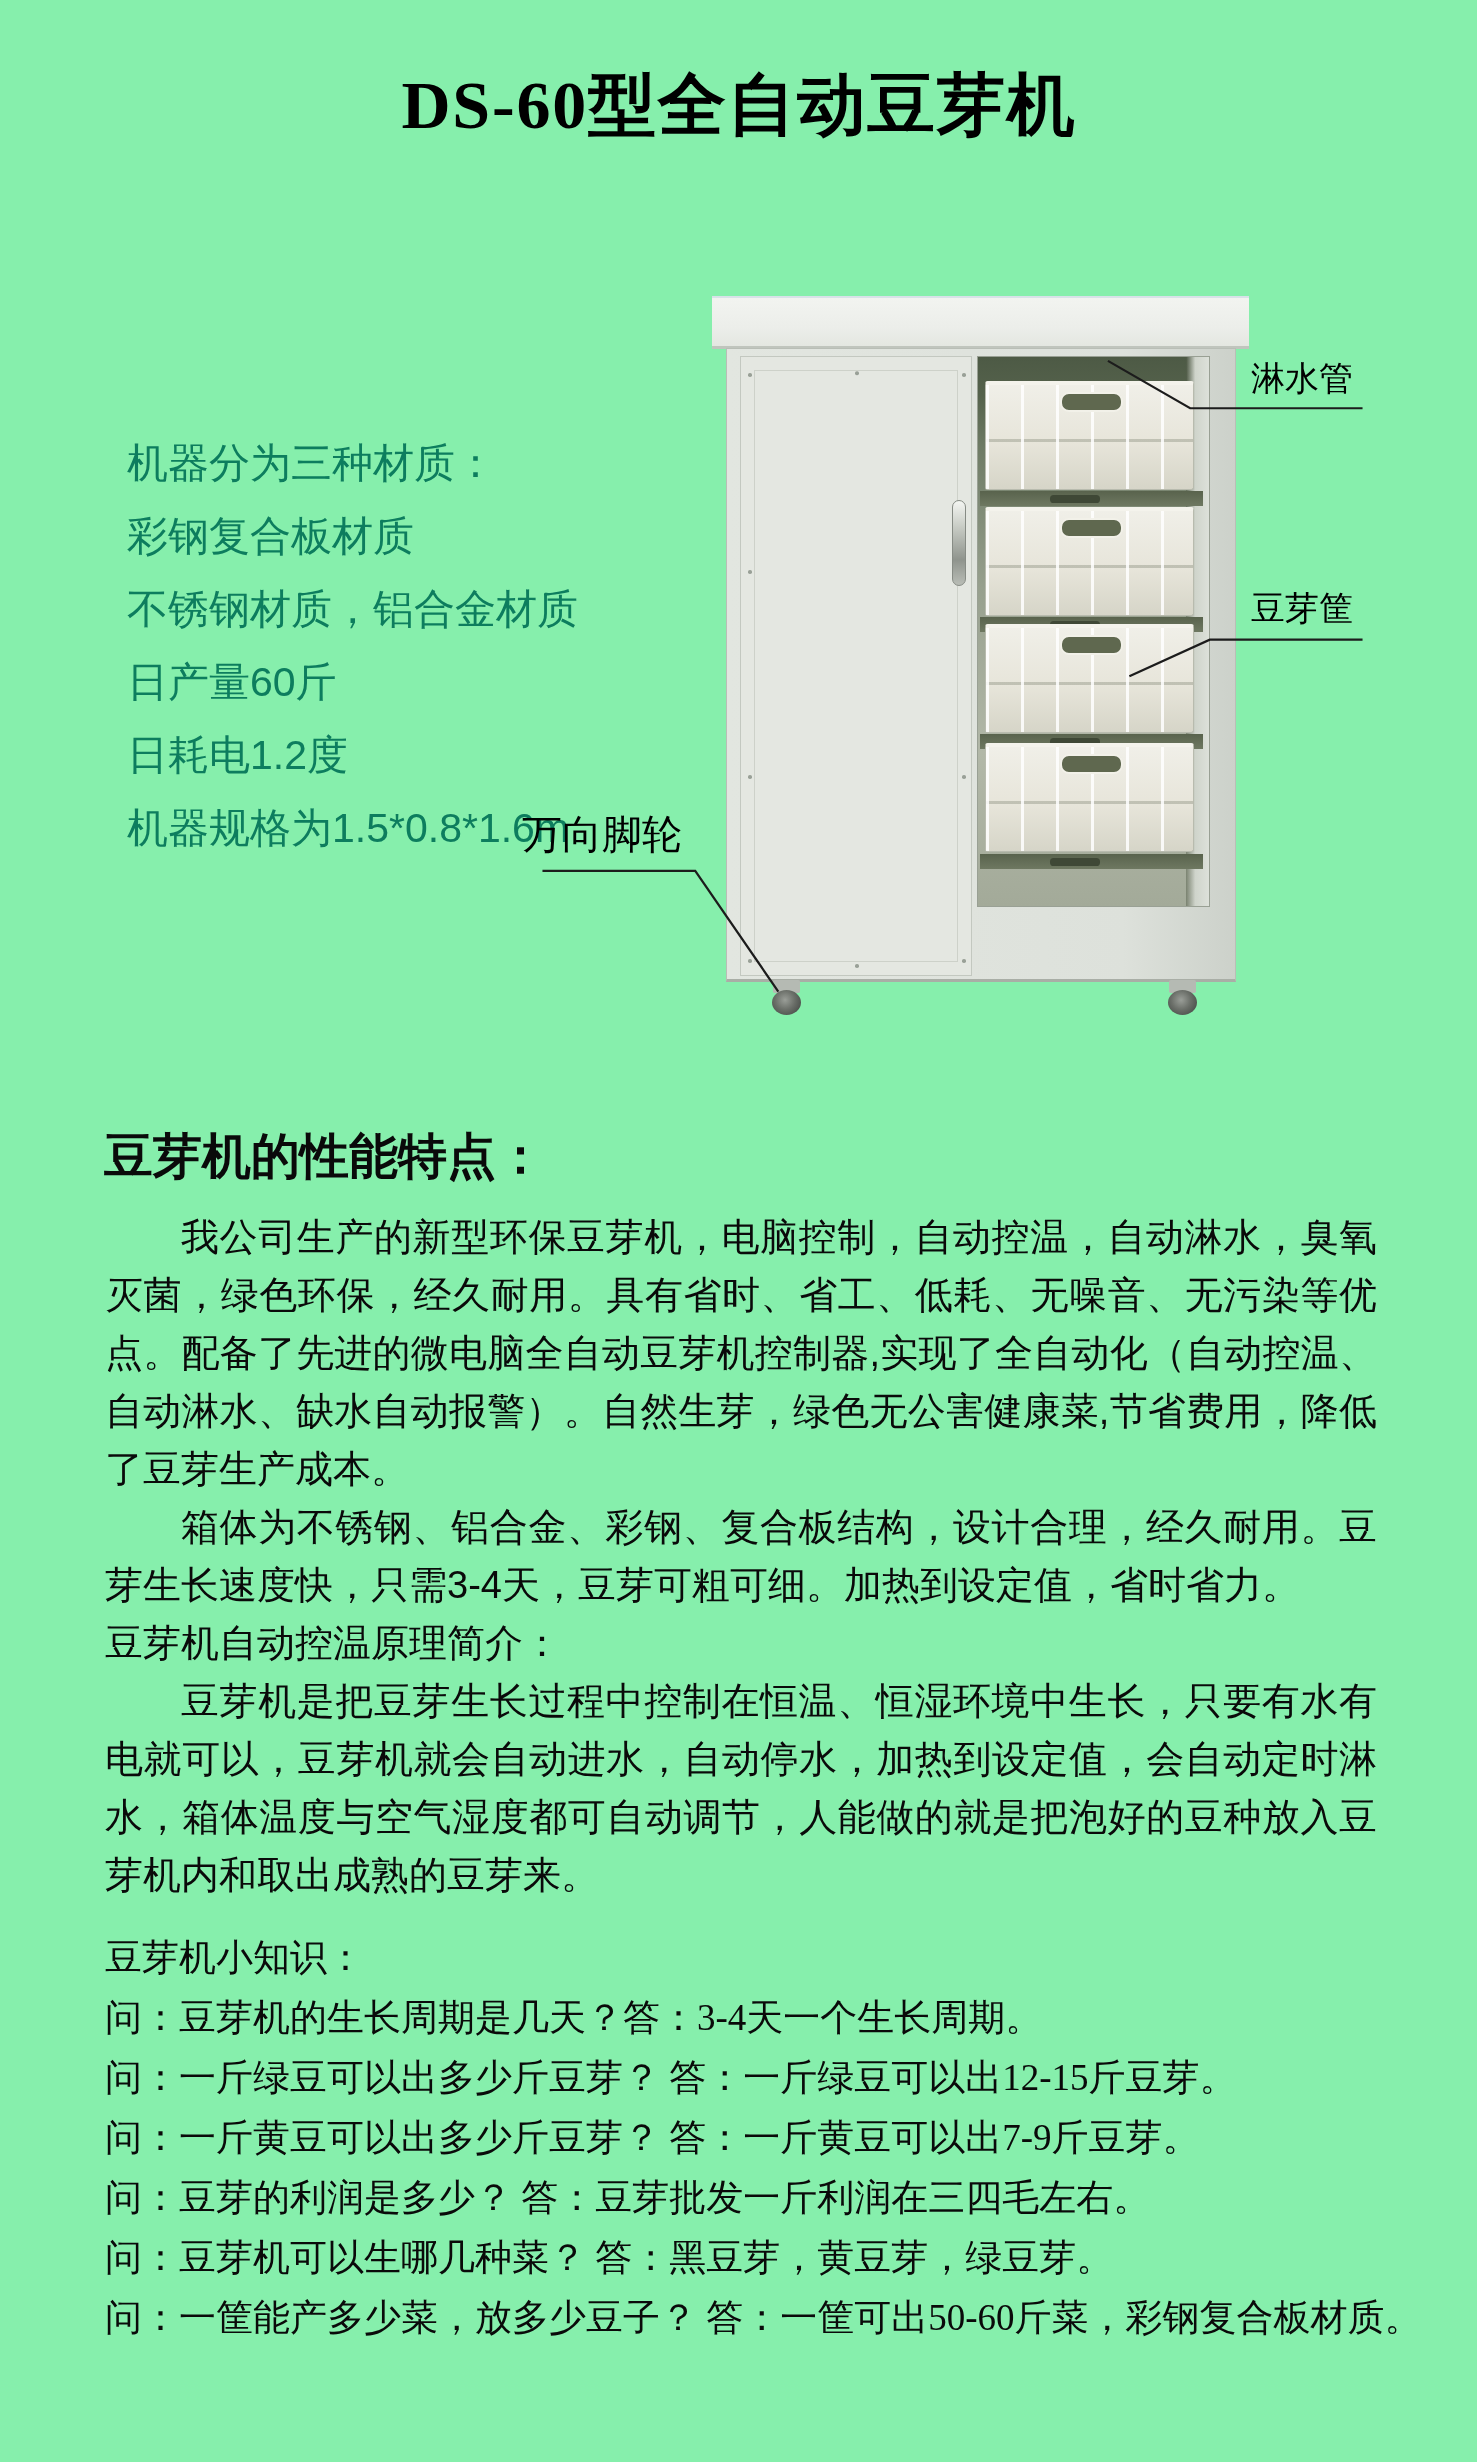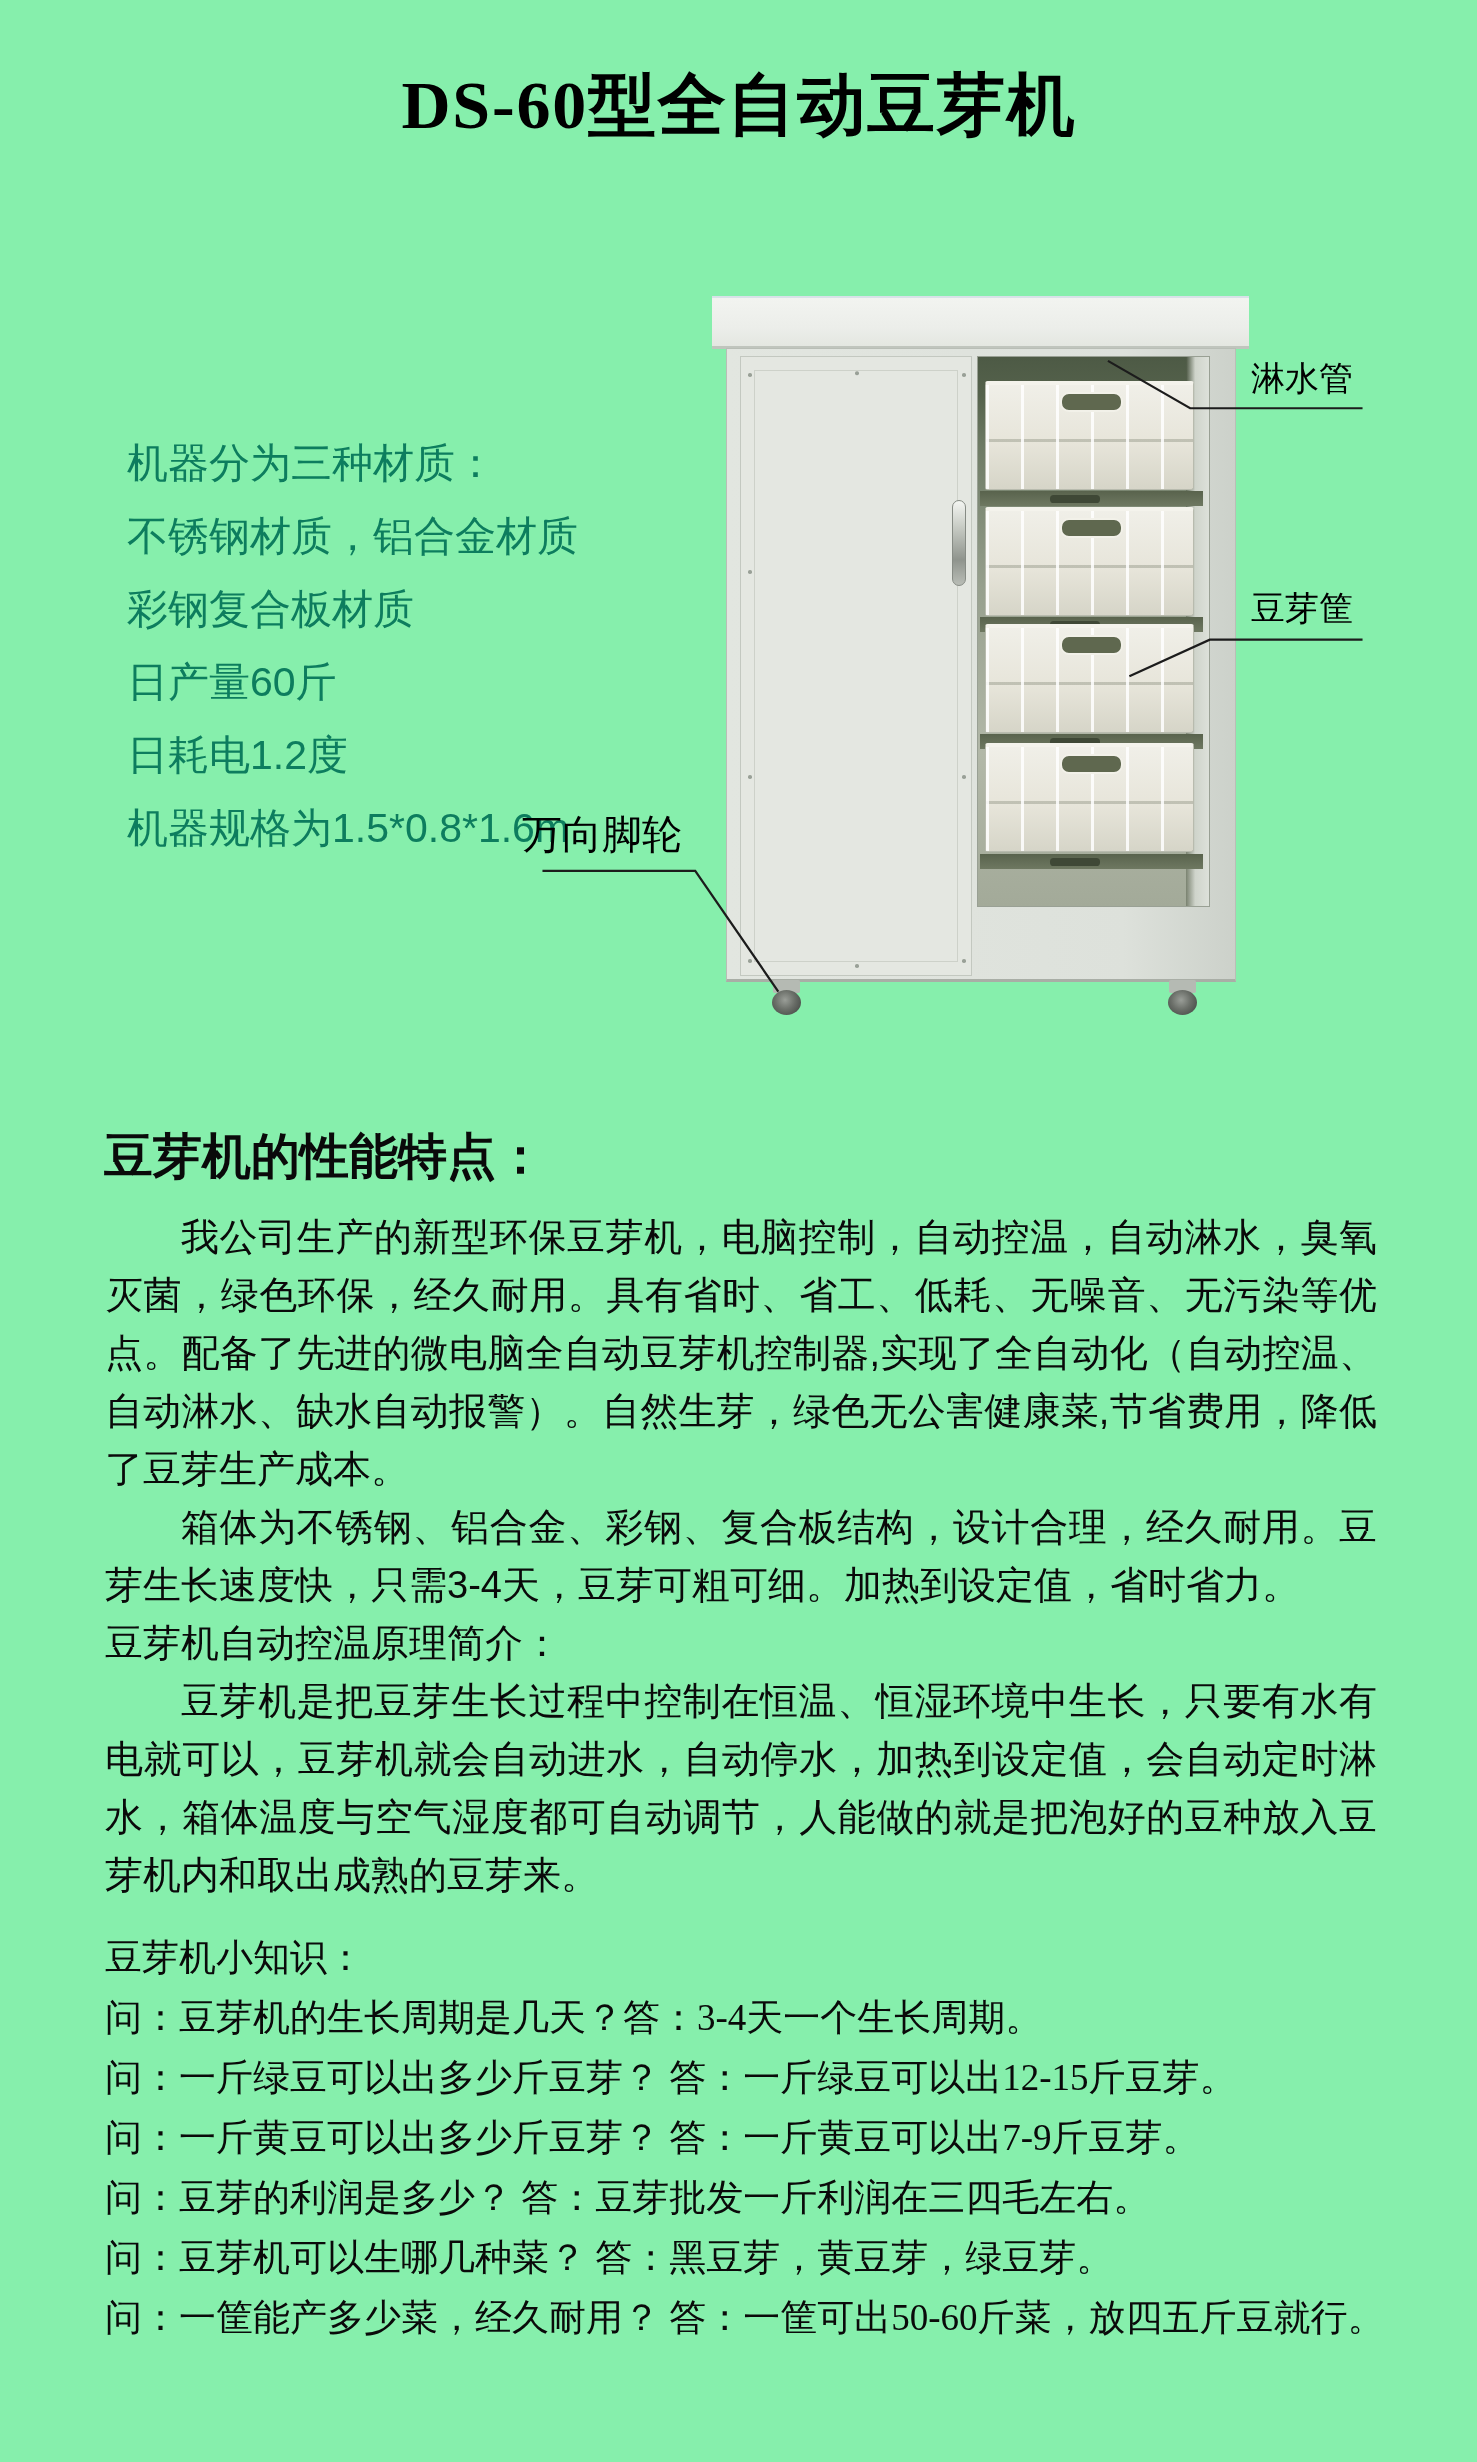--- a/index.html
+++ b/index.html
@@ -140,22 +140,22 @@
 </style>
 </head>
 <body>
 
 <div id="canvas">
 
   <div class="page-title">DS-60型全自动豆芽机</div>
 
   <div class="spec-list" style="color:#0d7d5e;">
     <span class="spec-line">机器分为三种材质：</span>
+    <span class="spec-line">彩钢复合板材质</span>
     <span class="spec-line">不锈钢材质，铝合金材质</span>
-    <span class="spec-line">彩钢复合板材质</span>
     <span class="spec-line">日产量60斤</span>
     <span class="spec-line">日耗电1.2度</span>
     <span class="spec-line">机器规格为1.5*0.8*1.6m</span>
   </div>
 
   <div>
     <div class="machine-roof"></div>
     <div class="machine-body"></div>
 
     <div class="machine-door">
@@ -222,17 +222,17 @@
     <p class="indent">豆芽机是把豆芽生长过程中控制在恒温、恒湿环境中生长，只要有水有电就可以，豆芽机就会自动进水，自动停水，加热到设定值，会自动定时淋水，箱体温度与空气湿度都可自动调节，人能做的就是把泡好的豆种放入豆芽机内和取出成熟的豆芽来。</p>
   </div>
 
   <div class="faq">
     <span class="faq-line">豆芽机小知识：</span>
     <span class="faq-line">问：豆芽机的生长周期是几天？答：3-4天一个生长周期。</span>
     <span class="faq-line">问：一斤绿豆可以出多少斤豆芽？ 答：一斤绿豆可以出12-15斤豆芽。</span>
     <span class="faq-line">问：一斤黄豆可以出多少斤豆芽？ 答：一斤黄豆可以出7-9斤豆芽。</span>
     <span class="faq-line">问：豆芽的利润是多少？ 答：豆芽批发一斤利润在三四毛左右。</span>
     <span class="faq-line">问：豆芽机可以生哪几种菜？ 答：黑豆芽，黄豆芽，绿豆芽。</span>
-    <span class="faq-line">问：一筐能产多少菜，经久耐用？ 答：一筐可出50-60斤菜，放四五斤豆就行。</span>
+    <span class="faq-line">问：一筐能产多少菜，放多少豆子？ 答：一筐可出50-60斤菜，彩钢复合板材质。</span>
   </div>
 
 </div>
 
 
 </body></html>

